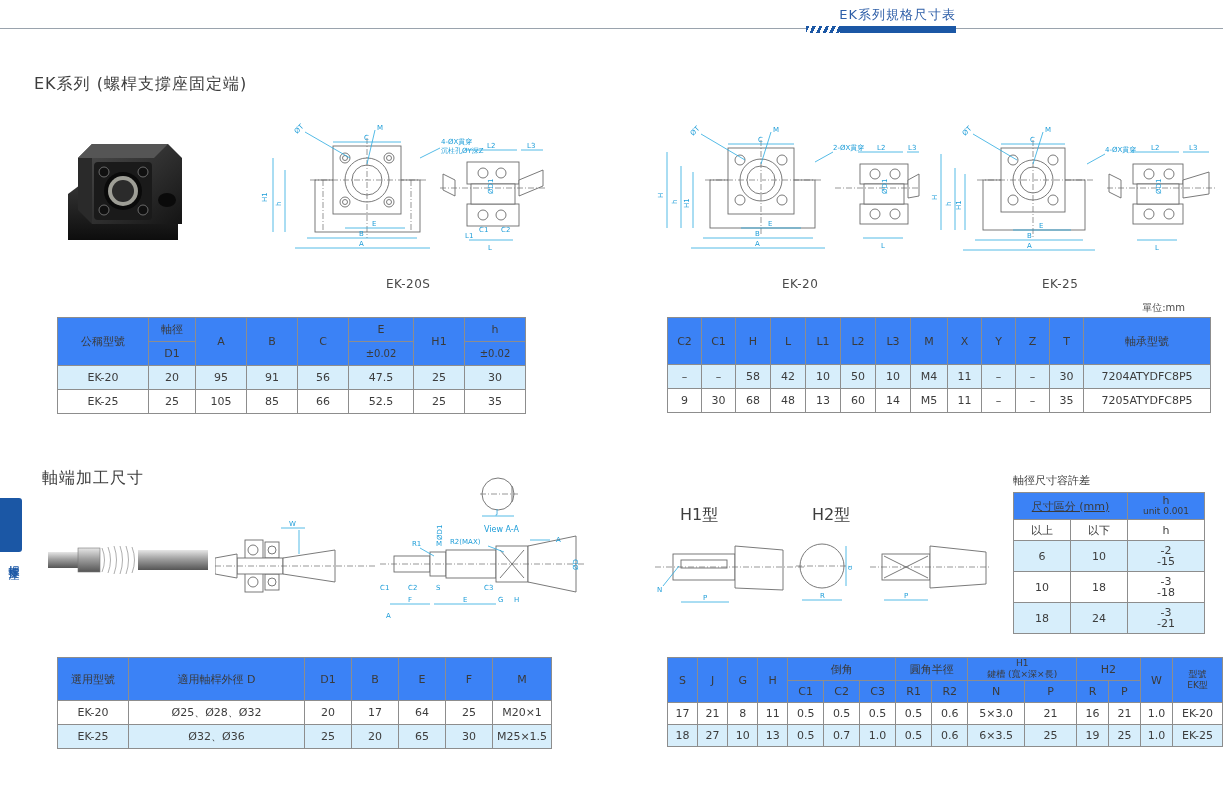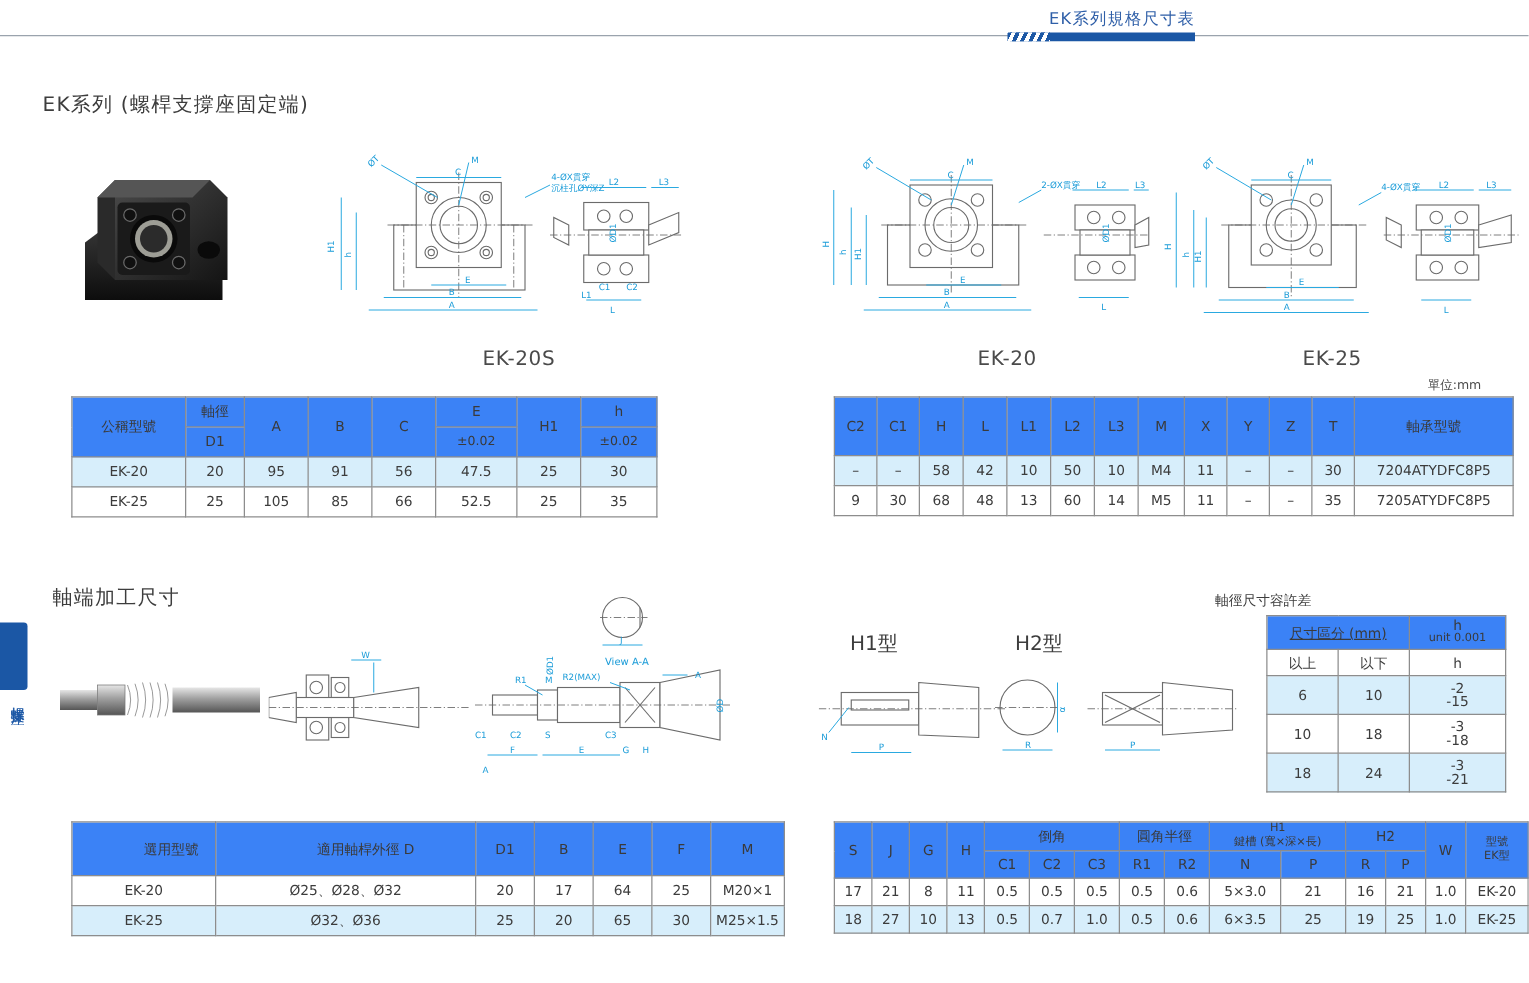--- a/index.html
+++ b/index.html
@@ -60,26 +60,26 @@
   #tbl-main-left td{height:23px;}
   #tbl-main-right{left:667px;top:317px;}
   #tbl-main-right td{height:23px;}
   #tbl-shaft-left{left:57px;top:657px;}
   #tbl-shaft-left td{height:23px;}
   #tbl-shaft-right{left:667px;top:657px;}
   #tbl-shaft-right td{height:21px;}
   #tbl-tol{left:1013px;top:492px;}
   #tbl-tol td{height:20px;}
 
-  #tol-caption{position:absolute;left:972px;top:473px;font-size:11px;color:#3d3d3d;}
+  #tol-caption{position:absolute;left:1013px;top:473px;font-size:11px;color:#3d3d3d;}
 
   .two-line{line-height:11px;display:block;}
 
   
-  .dwg-caption{position:absolute;font-size:16px;color:#4a4a4a;letter-spacing:.5px;}
+  .dwg-caption{position:absolute;font-size:12px;color:#4a4a4a;letter-spacing:.5px;}
   #cap-ek20s{left:386px;top:277px;}
   #cap-ek20{left:782px;top:277px;}
   #cap-ek25{left:1042px;top:277px;}
   .type-label{position:absolute;font-size:16px;color:#3d3d3d;}
   #lbl-h1type{left:680px;top:505px;}
   #lbl-h2type{left:812px;top:505px;}
 
   
   #photo{
     position:absolute;left:58px;top:132px;width:142px;height:132px;
@@ -510,22 +510,22 @@
         <td>–</td>
         <td>35</td>
         <td>7205ATYDFC8P5</td>
       </tr>
     </tbody>
   </table>
 
   <table class="spec" id="tbl-shaft-left">
     <tbody>
       <tr>
-        <td class="hd" style="width:70px;height:42px;padding-left:44px;">選用型號</td>
-        <td class="hd" style="width:175px;padding-left:32px;">適用軸桿外徑 D</td>
+        <td class="hd" style="width:70px;height:42px;">選用型號</td>
+        <td class="hd" style="width:175px;">適用軸桿外徑 D</td>
         <td class="hd" style="width:46px;">D1</td>
         <td class="hd" style="width:46px;">B</td>
         <td class="hd" style="width:46px;">E</td>
         <td class="hd" style="width:46px;">F</td>
         <td class="hd" style="width:58px;">M</td>
       </tr>
       <tr class="rowA">
         <td>EK-20</td>
         <td>Ø25、Ø28、Ø32</td>
         <td>20</td>

